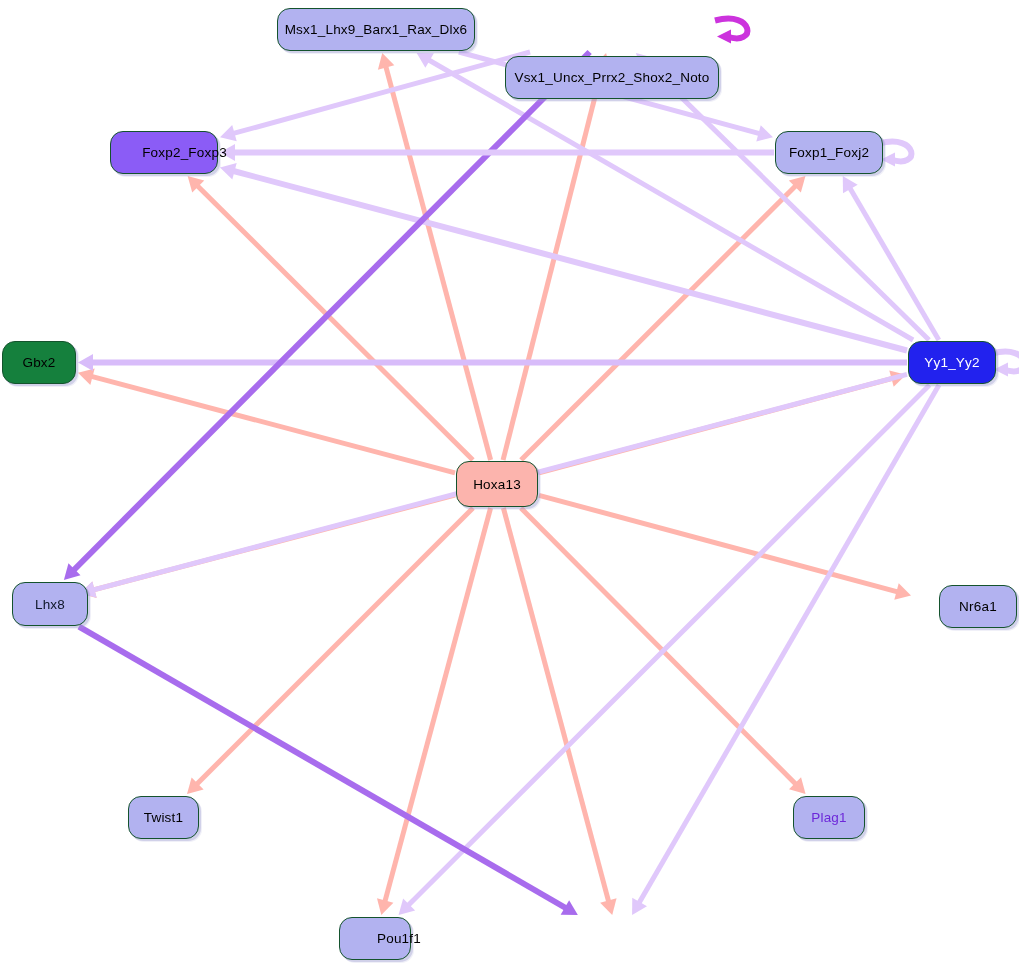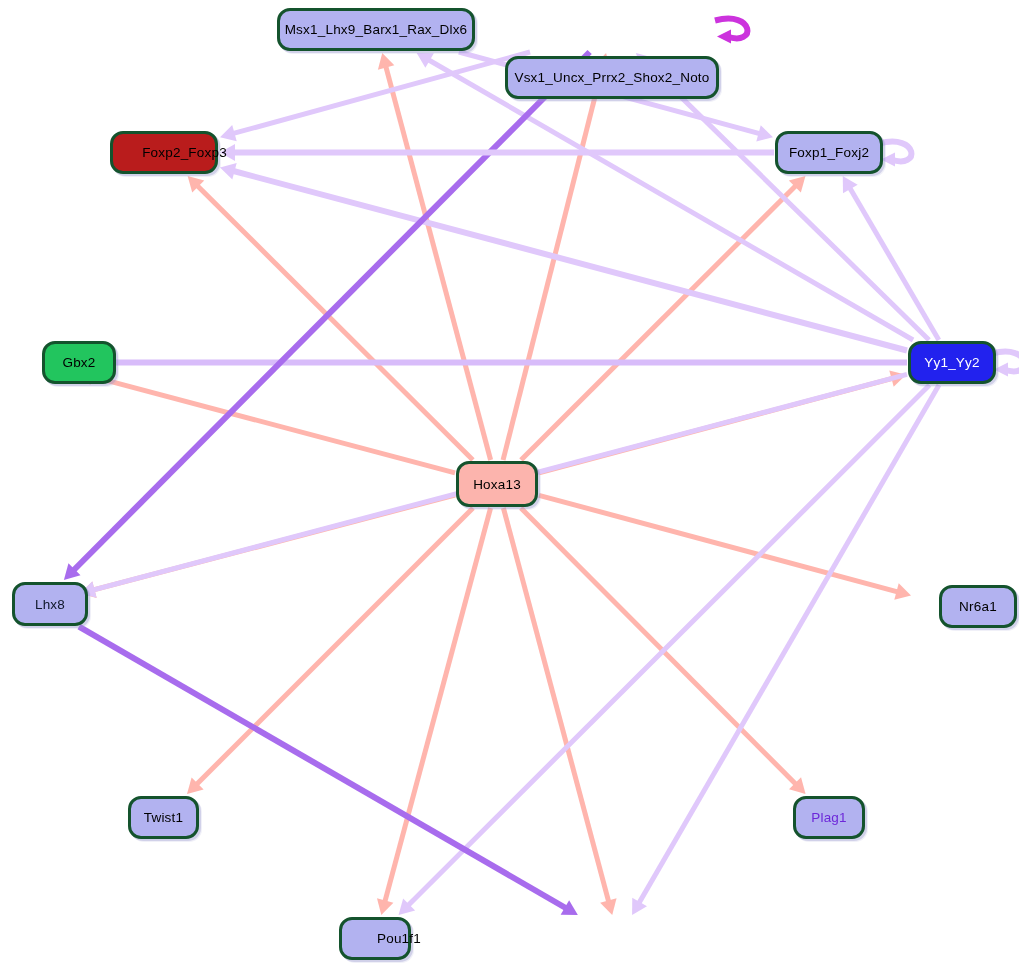--- a/index.html
+++ b/index.html
@@ -26,21 +26,21 @@
     width: 1019px;
     height: 969px;
   }
   .node {
     position: absolute;
     box-sizing: border-box;
     display: flex;
     align-items: center;
     justify-content: center;
     border-radius: 13px;
-    border: 3px solid #14532d;
+    border: 1px solid #14532d;
     font-size: 13.5px;
     color: #000000;
     white-space: nowrap;
     letter-spacing: 0.2px;
     box-shadow: 2px 2px 0 rgba(140,140,200,0.30),
                 3px 3px 0 rgba(170,170,215,0.18);
     z-index: 5;
   }
   .node-label {
     pointer-events: none;
@@ -163,27 +163,27 @@
         <path d="M 992 353.5 C 1031.9 343.05, 1033.9 379.95, 1004 369.5" fill="none" stroke="#e0c8fb" stroke-width="6" stroke-linecap="butt"></path>
         <polygon points="994,369.5 1008,362.5 1008,376.5" fill="#e0c8fb"></polygon>
       </g>
     </svg>
 <div class="node" style="left: 277px; top: 8px; width: 198px; height: 43px; background: rgb(178, 178, 240); color: rgb(0, 0, 0);">
       <span class="node-label">Msx1_Lhx9_Barx1_Rax_Dlx6</span>
     </div>
     <div class="node" style="left: 505px; top: 8px; width: 214px; height: 43px; background: rgb(178, 178, 240); color: rgb(0, 0, 0); margin-top: 48px;">
       <span class="node-label">Vsx1_Uncx_Prrx2_Shox2_Noto</span>
     </div>
-    <div class="node" style="left: 110px; top: 131px; width: 108px; height: 43px; background: #b91c1c; color: rgb(0, 0, 0); padding-left: 41px;">
+    <div class="node" style="left: 110px; top: 131px; width: 108px; height: 43px; background: #8b5cf6; color: rgb(0, 0, 0); padding-left: 41px;">
       <span class="node-label">Foxp2_Foxp3</span>
     </div>
     <div class="node" style="left: 775px; top: 131px; width: 108px; height: 43px; background: rgb(178, 178, 240); color: rgb(0, 0, 0);">
       <span class="node-label">Foxp1_Foxj2</span>
     </div>
-    <div class="node" style="left: 2px; top: 341px; width: 74px; height: 43px; background: #22c55e; color: rgb(0, 0, 0); margin-left: 40px;">
+    <div class="node" style="left: 2px; top: 341px; width: 74px; height: 43px; background: #15803d; color: rgb(0, 0, 0);">
       <span class="node-label">Gbx2</span>
     </div>
     <div class="node" style="left: 908px; top: 341px; width: 88px; height: 43px; background: rgb(34, 34, 238); color: rgb(255, 255, 255);">
       <span class="node-label">Yy1_Yy2</span>
     </div>
     <div class="node" style="left: 456px; top: 461px; width: 82px; height: 46px; background: rgb(252, 180, 173); color: rgb(0, 0, 0);">
       <span class="node-label">Hoxa13</span>
     </div>
     <div class="node" style="left: 12px; top: 582px; width: 76px; height: 44px; background: rgb(178, 178, 240); color: #0f172a;">
       <span class="node-label">Lhx8</span>

